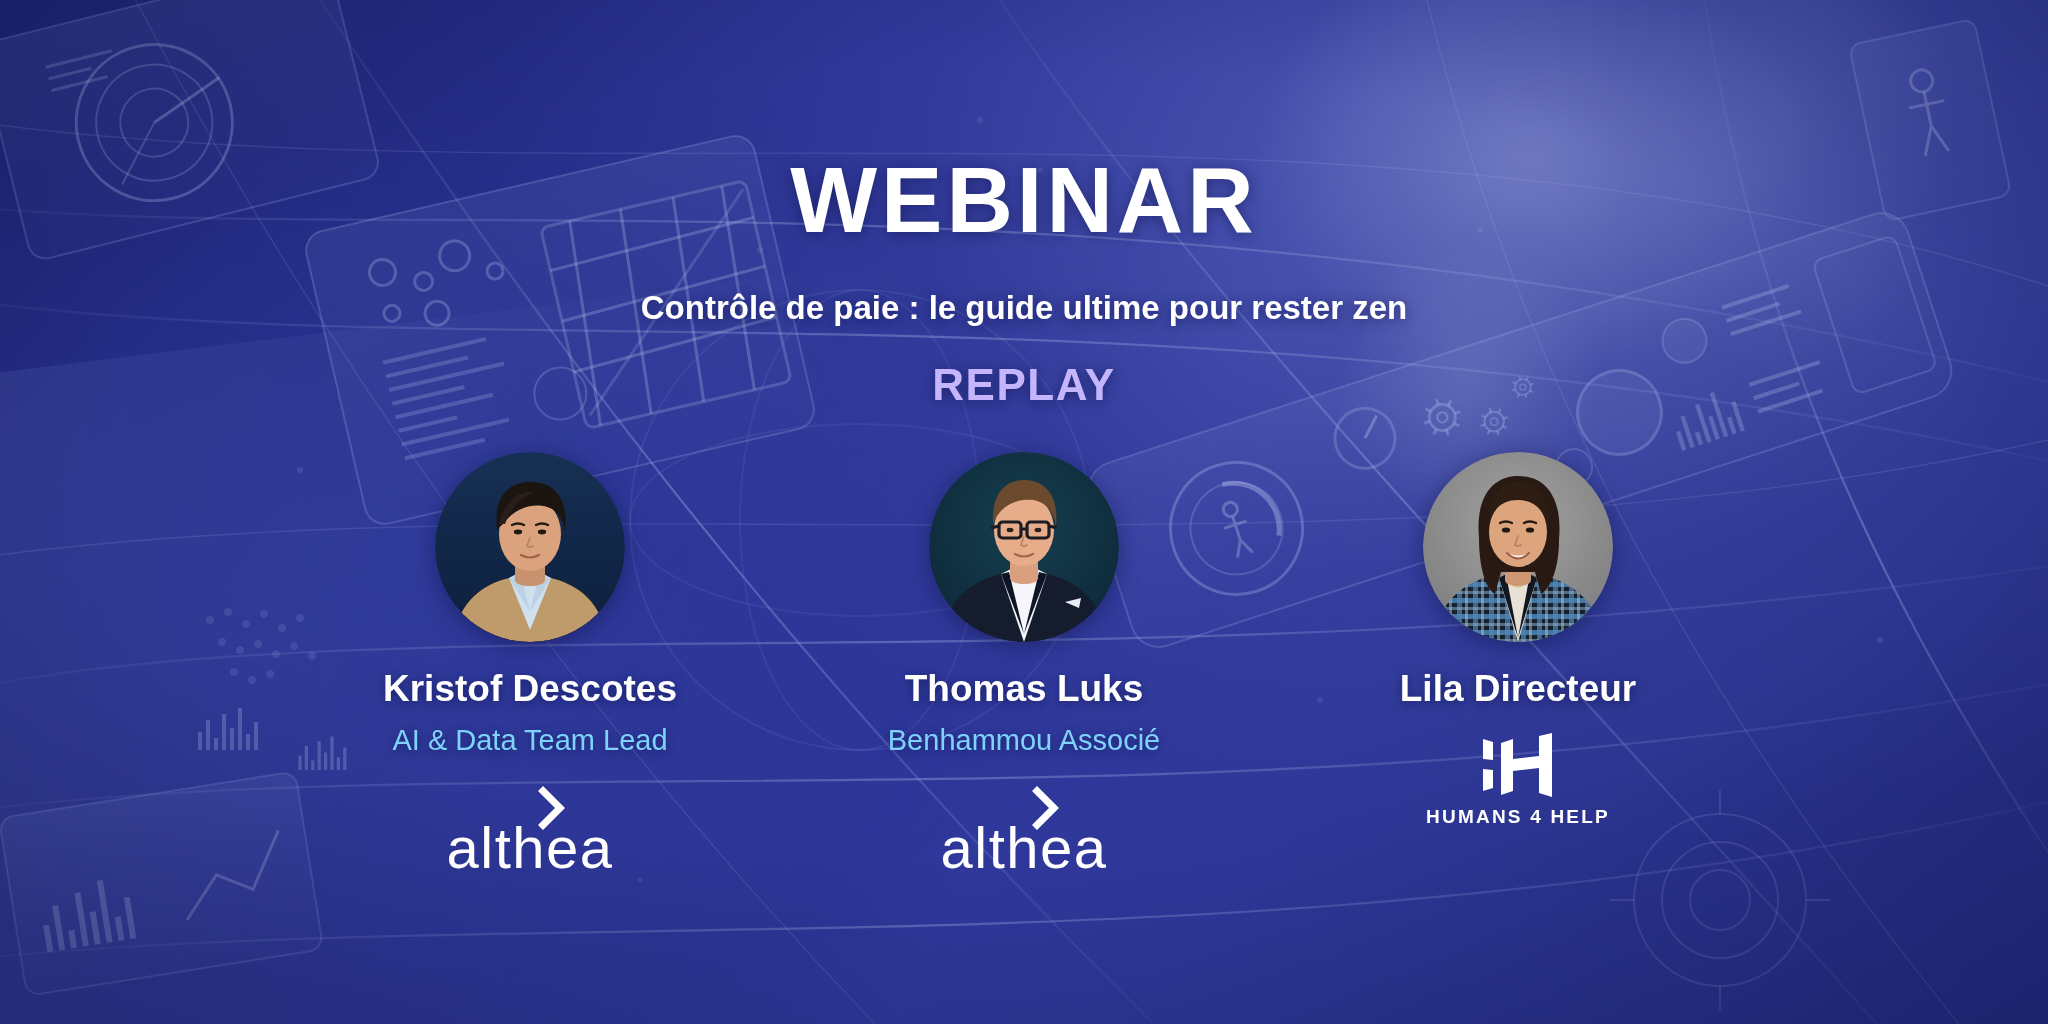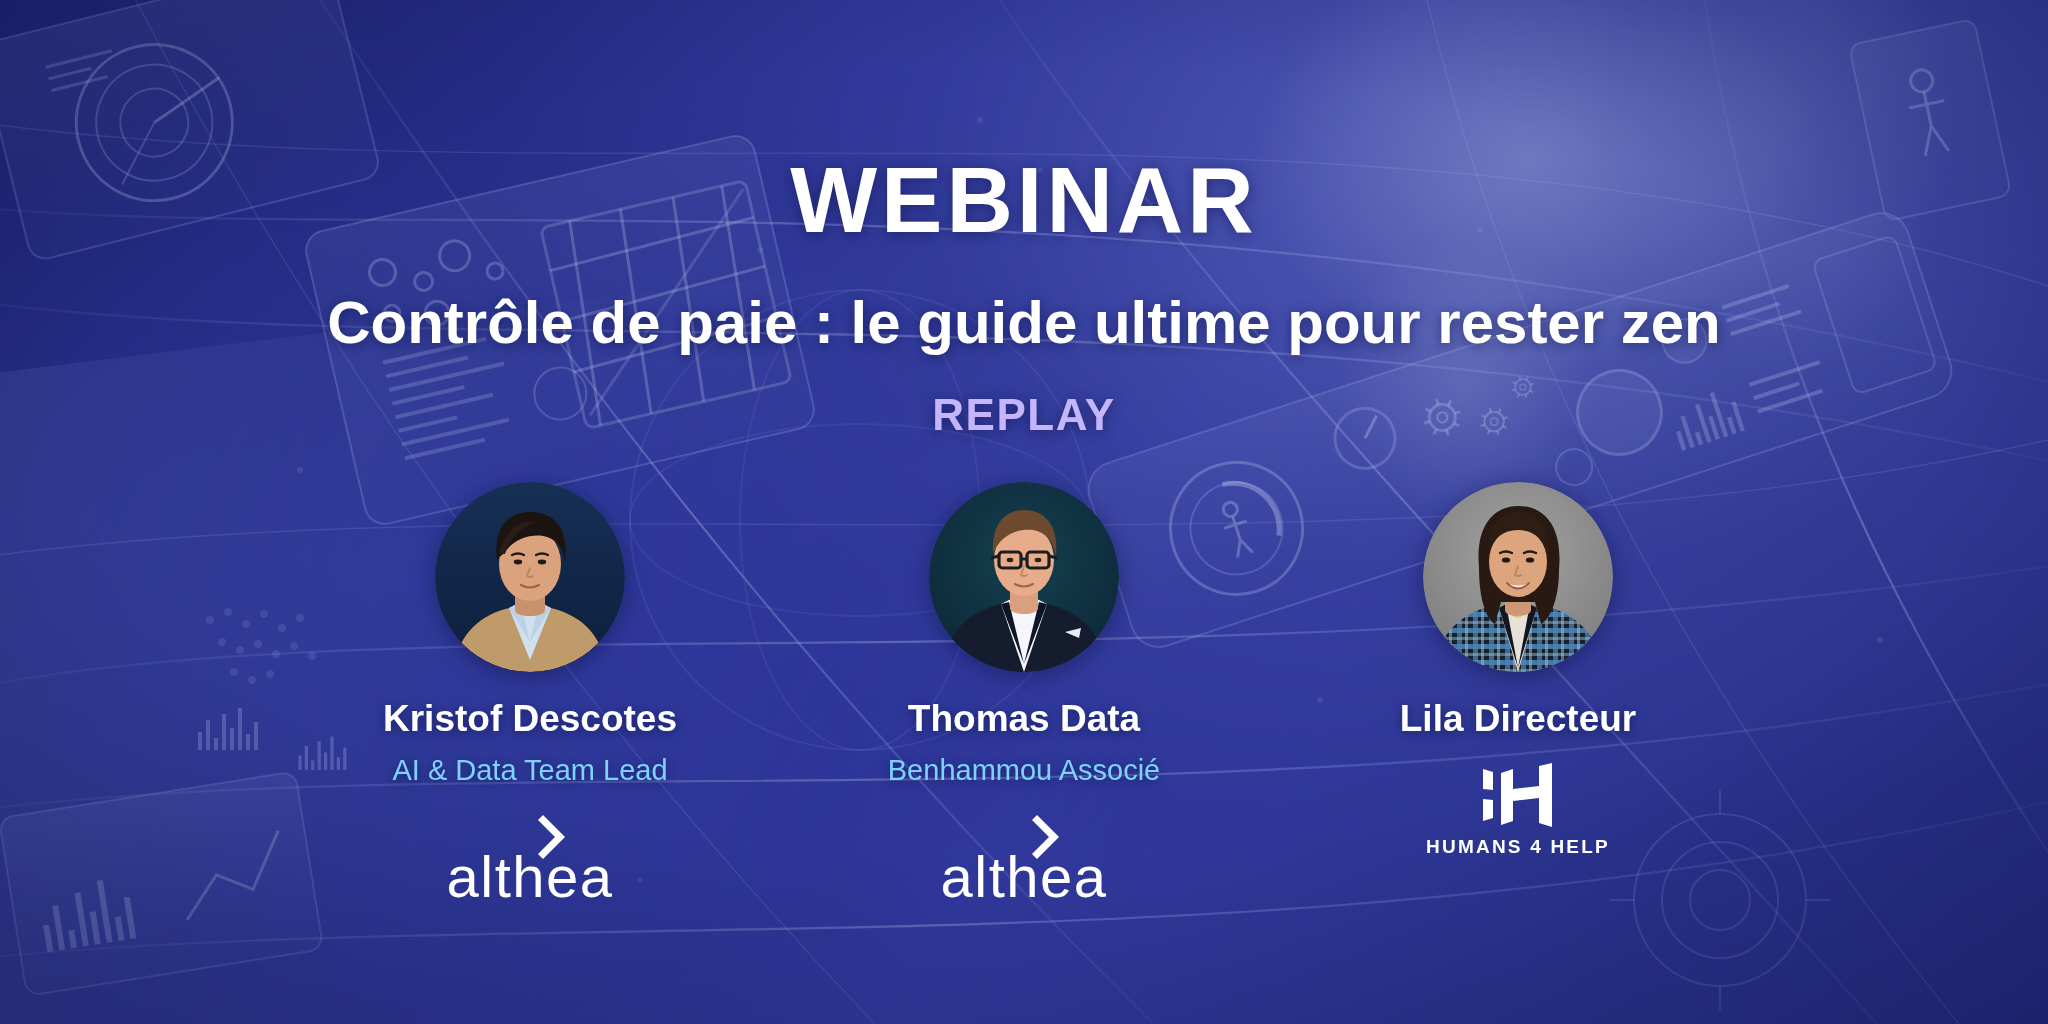--- a/index.html
+++ b/index.html
@@ -67,21 +67,21 @@
     margin-top: 154px;
     font-size: 92px;
     font-weight: 700;
     letter-spacing: 4px;
     color: #ffffff;
     line-height: 1;
     text-shadow: 0 2px 14px rgba(8,12,60,0.45);
   }
   .subtitle {
     margin-top: 44px;
-    font-size: 60px;
+    font-size: 33px;
     font-weight: 700;
     color: #ffffff;
     line-height: 1.1;
     text-shadow: 0 2px 12px rgba(8,12,60,0.5);
   }
   .replay {
     margin-top: 34px;
     font-size: 44px;
     font-weight: 700;
     letter-spacing: 1.5px;
@@ -462,21 +462,21 @@
                 <line x1="120" y1="74" x2="128" y2="76"></line>
               </g>
               <ellipse cx="81" cy="78" rx="3.4" ry="2.2" fill="#2a2119"></ellipse>
               <ellipse cx="109" cy="78" rx="3.4" ry="2.2" fill="#2a2119"></ellipse>
 
               <path d="M95,84 L92,93 Q95,95 98,93" stroke="#c08663" stroke-width="1.8" fill="none" stroke-linecap="round"></path>
               <path d="M86,102 Q95,107 104,102" stroke="#a8644a" stroke-width="2.2" fill="none" stroke-linecap="round"></path>
             </g>
           </svg>
         </div>
-        <div class="sp-name">Thomas Data</div>
+        <div class="sp-name">Thomas Luks</div>
         <div class="sp-role">Benhammou Associé</div>
         <div class="logo-wrap">
           <div class="logo-althea">
             <svg viewBox="0 0 250 92" xmlns="http://www.w3.org/2000/svg">
               <path d="M138,4 L160,26 L138,48 L133,43 L150,26 L133,9 Z" fill="#ffffff"></path>
               <text x="125" y="86" text-anchor="middle" font-family="'Liberation Sans', sans-serif" font-size="58" font-weight="300" letter-spacing="1.5" fill="#ffffff">althea</text>
             </svg>
           </div>
         </div>
       </div>

